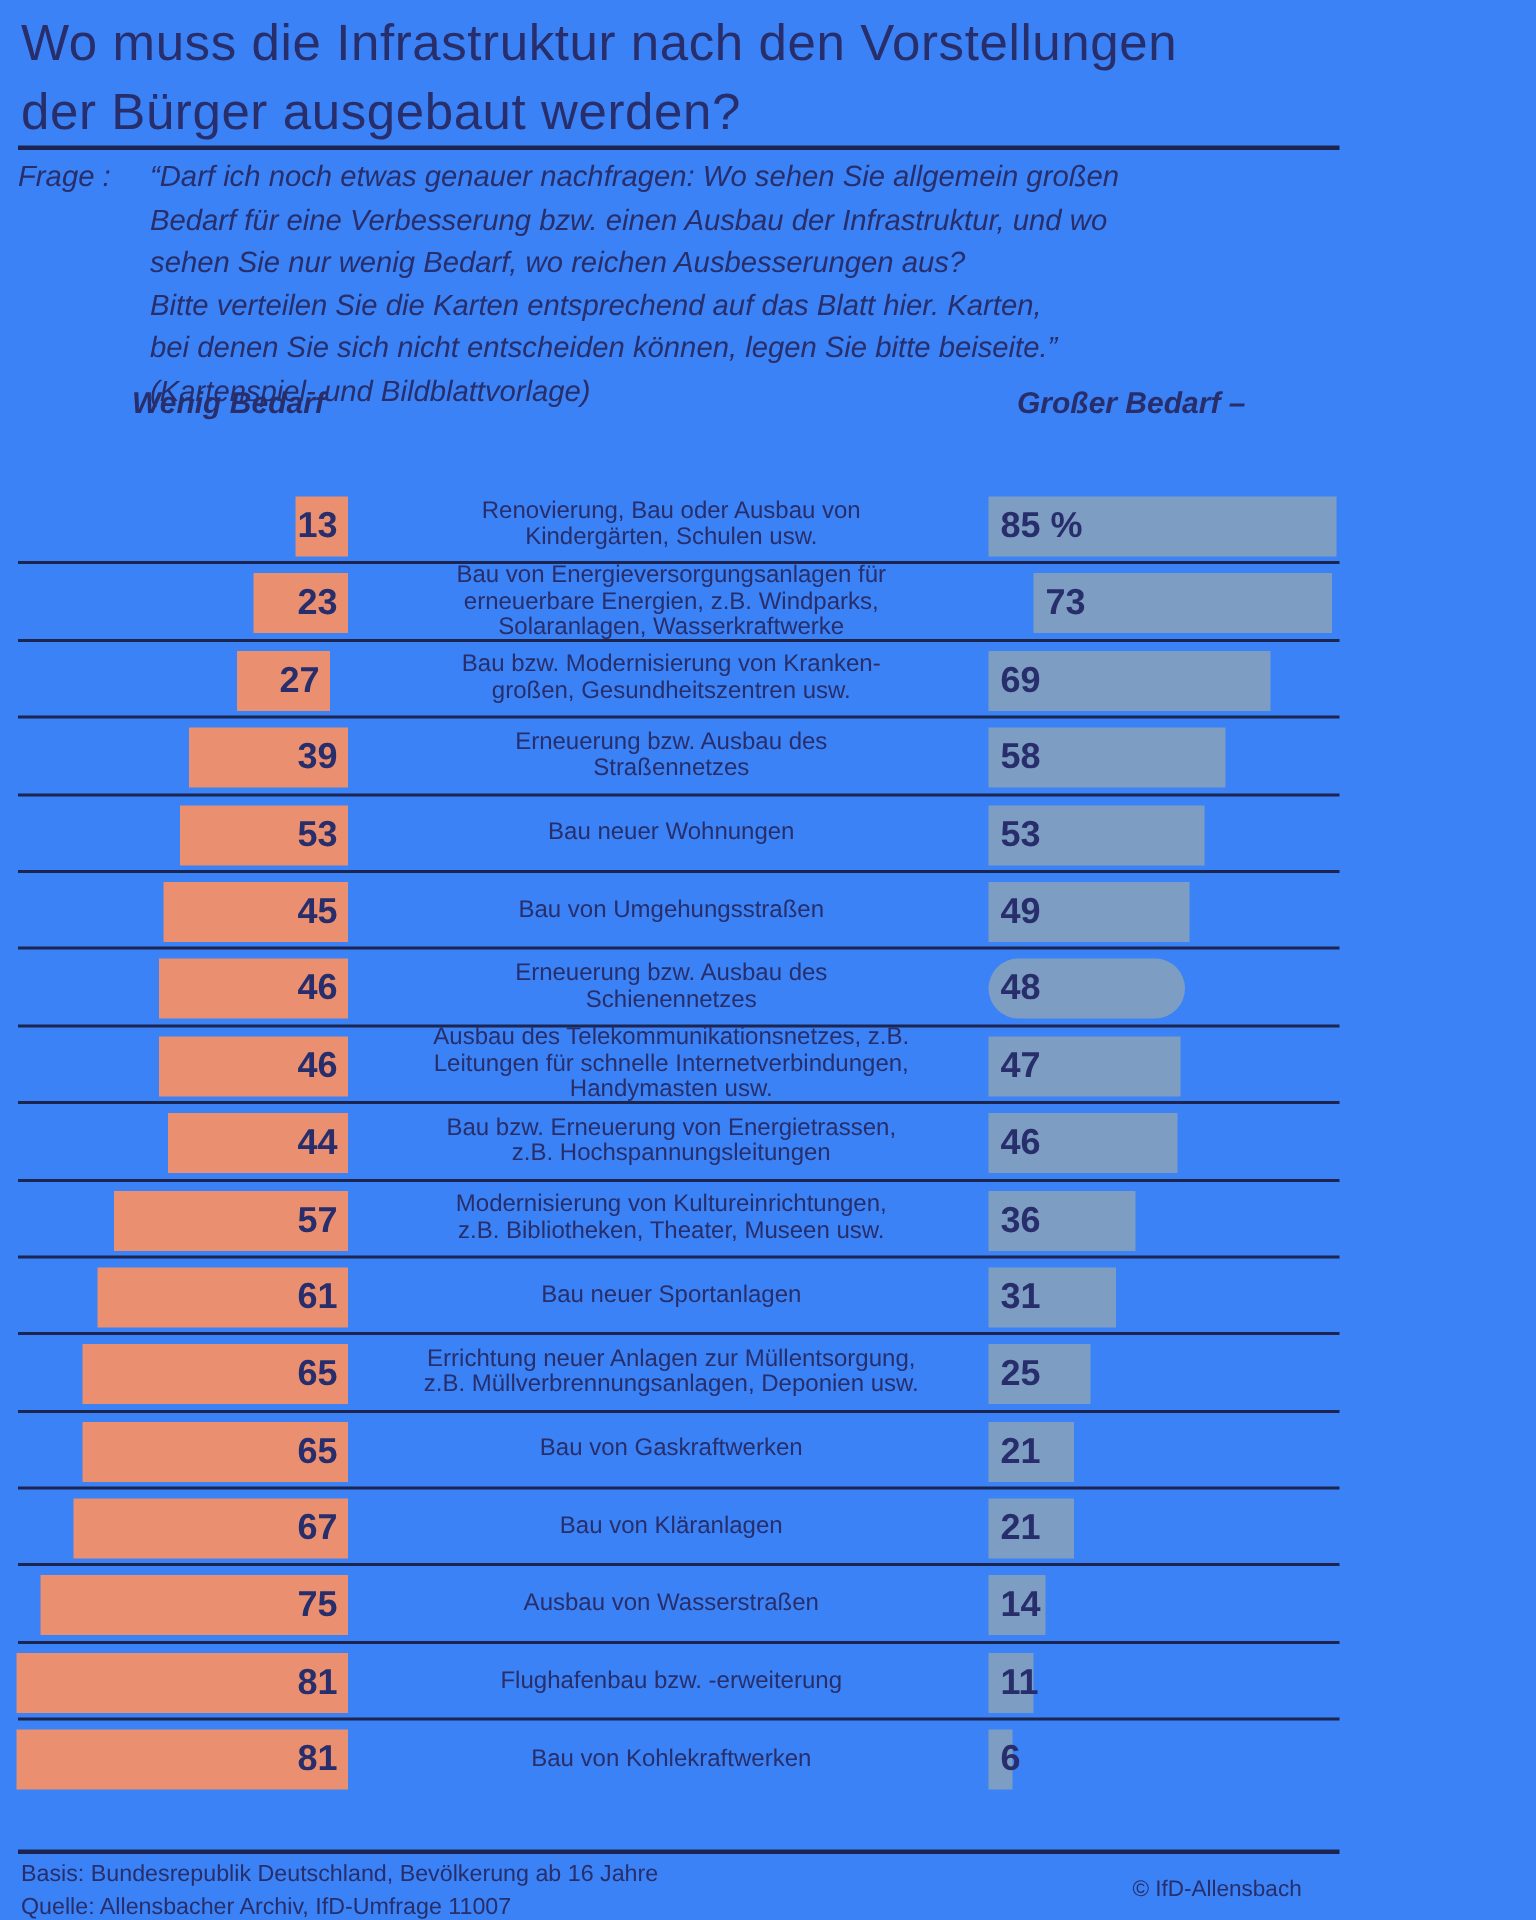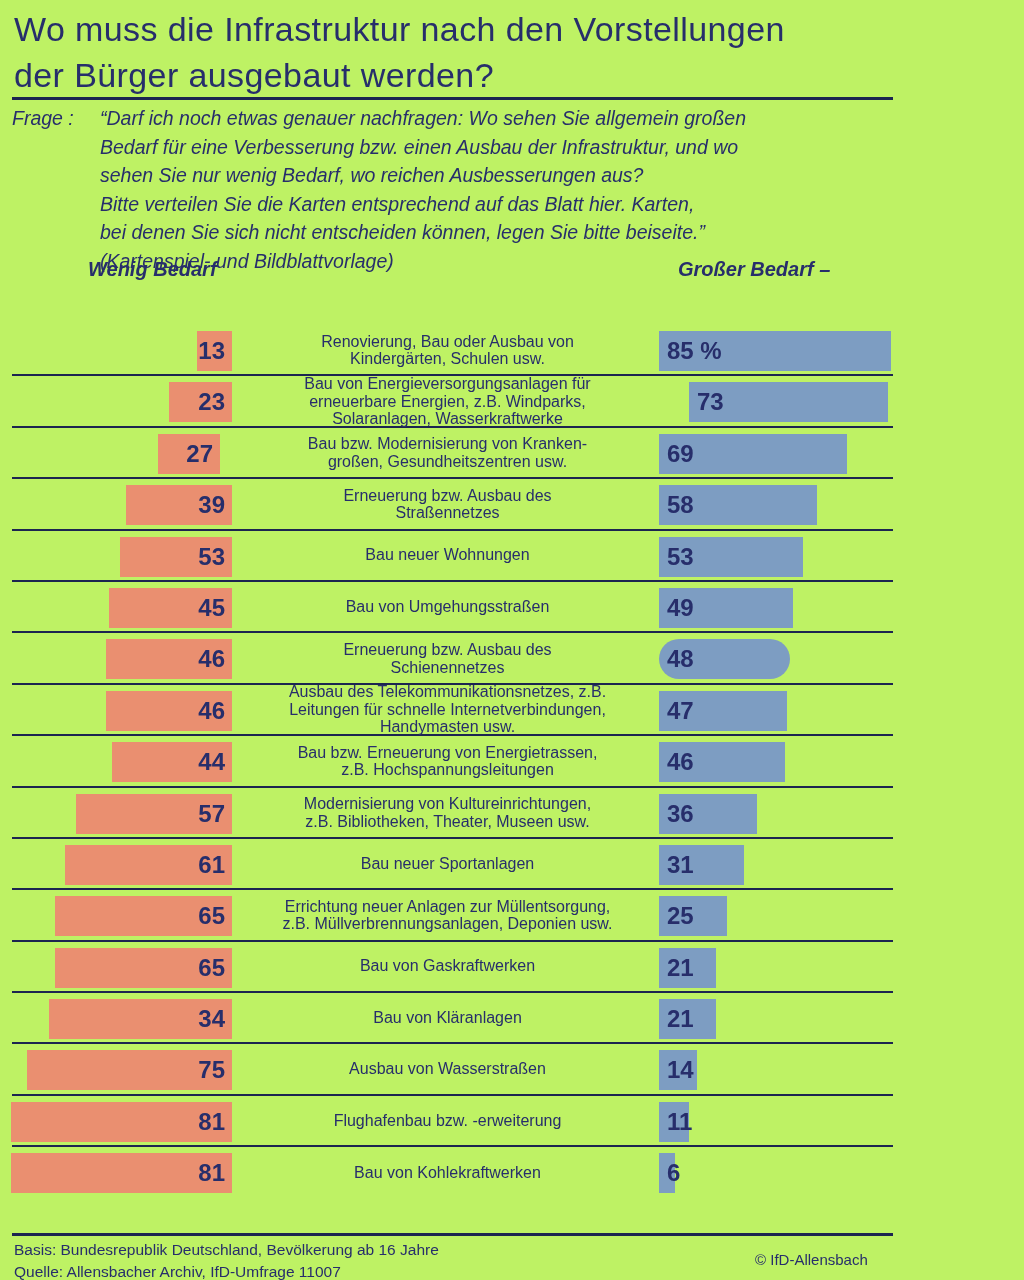--- a/index.html
+++ b/index.html
@@ -3,21 +3,21 @@
 <meta charset="utf-8">
 <style>
   :root{
     --navy:#272e6b;
     --line:#1c2550;
     --orange:#ea8f70;
     --blue:#7d9dc2;
   }
   html,body{margin:0;padding:0;background:#fff;}
   .page{
-    position:relative;width:1024px;height:1280px;background:#bef264;
+    position:relative;width:1024px;height:1280px;background:#3b82f6;
     font-family:"Liberation Sans", sans-serif;color:var(--navy);overflow:hidden;
   }
   .title{
     position:absolute;left:14px;top:6px;width:900px;
     font-size:34px;line-height:46px;font-weight:400;letter-spacing:0.4px;
     color:var(--navy);
   }
   .title-rule{position:absolute;left:12px;top:97px;width:881px;height:3px;background:var(--line);}
   .question{position:absolute;left:12px;top:104px;width:900px;font-style:italic;
     font-size:19.5px;line-height:28.5px;color:var(--navy);}
@@ -221,21 +221,21 @@
         </div>
         <div class="rlabel">
           <div>Bau von Gaskraftwerken</div>
         </div>
         <div class="rbar" style="left: 647px; width: 57px;">
           <span class="num">21</span>
         </div>
       </div>
       <div class="row">
         <div class="lbar" style="left: 37px; width: 183px;">
-          <span class="num">34</span>
+          <span class="num">67</span>
         </div>
         <div class="rlabel">
           <div>Bau von Kläranlagen</div>
         </div>
         <div class="rbar" style="left: 647px; width: 57px;">
           <span class="num">21</span>
         </div>
       </div>
       <div class="row">
         <div class="lbar" style="left: 15px; width: 205px;">

